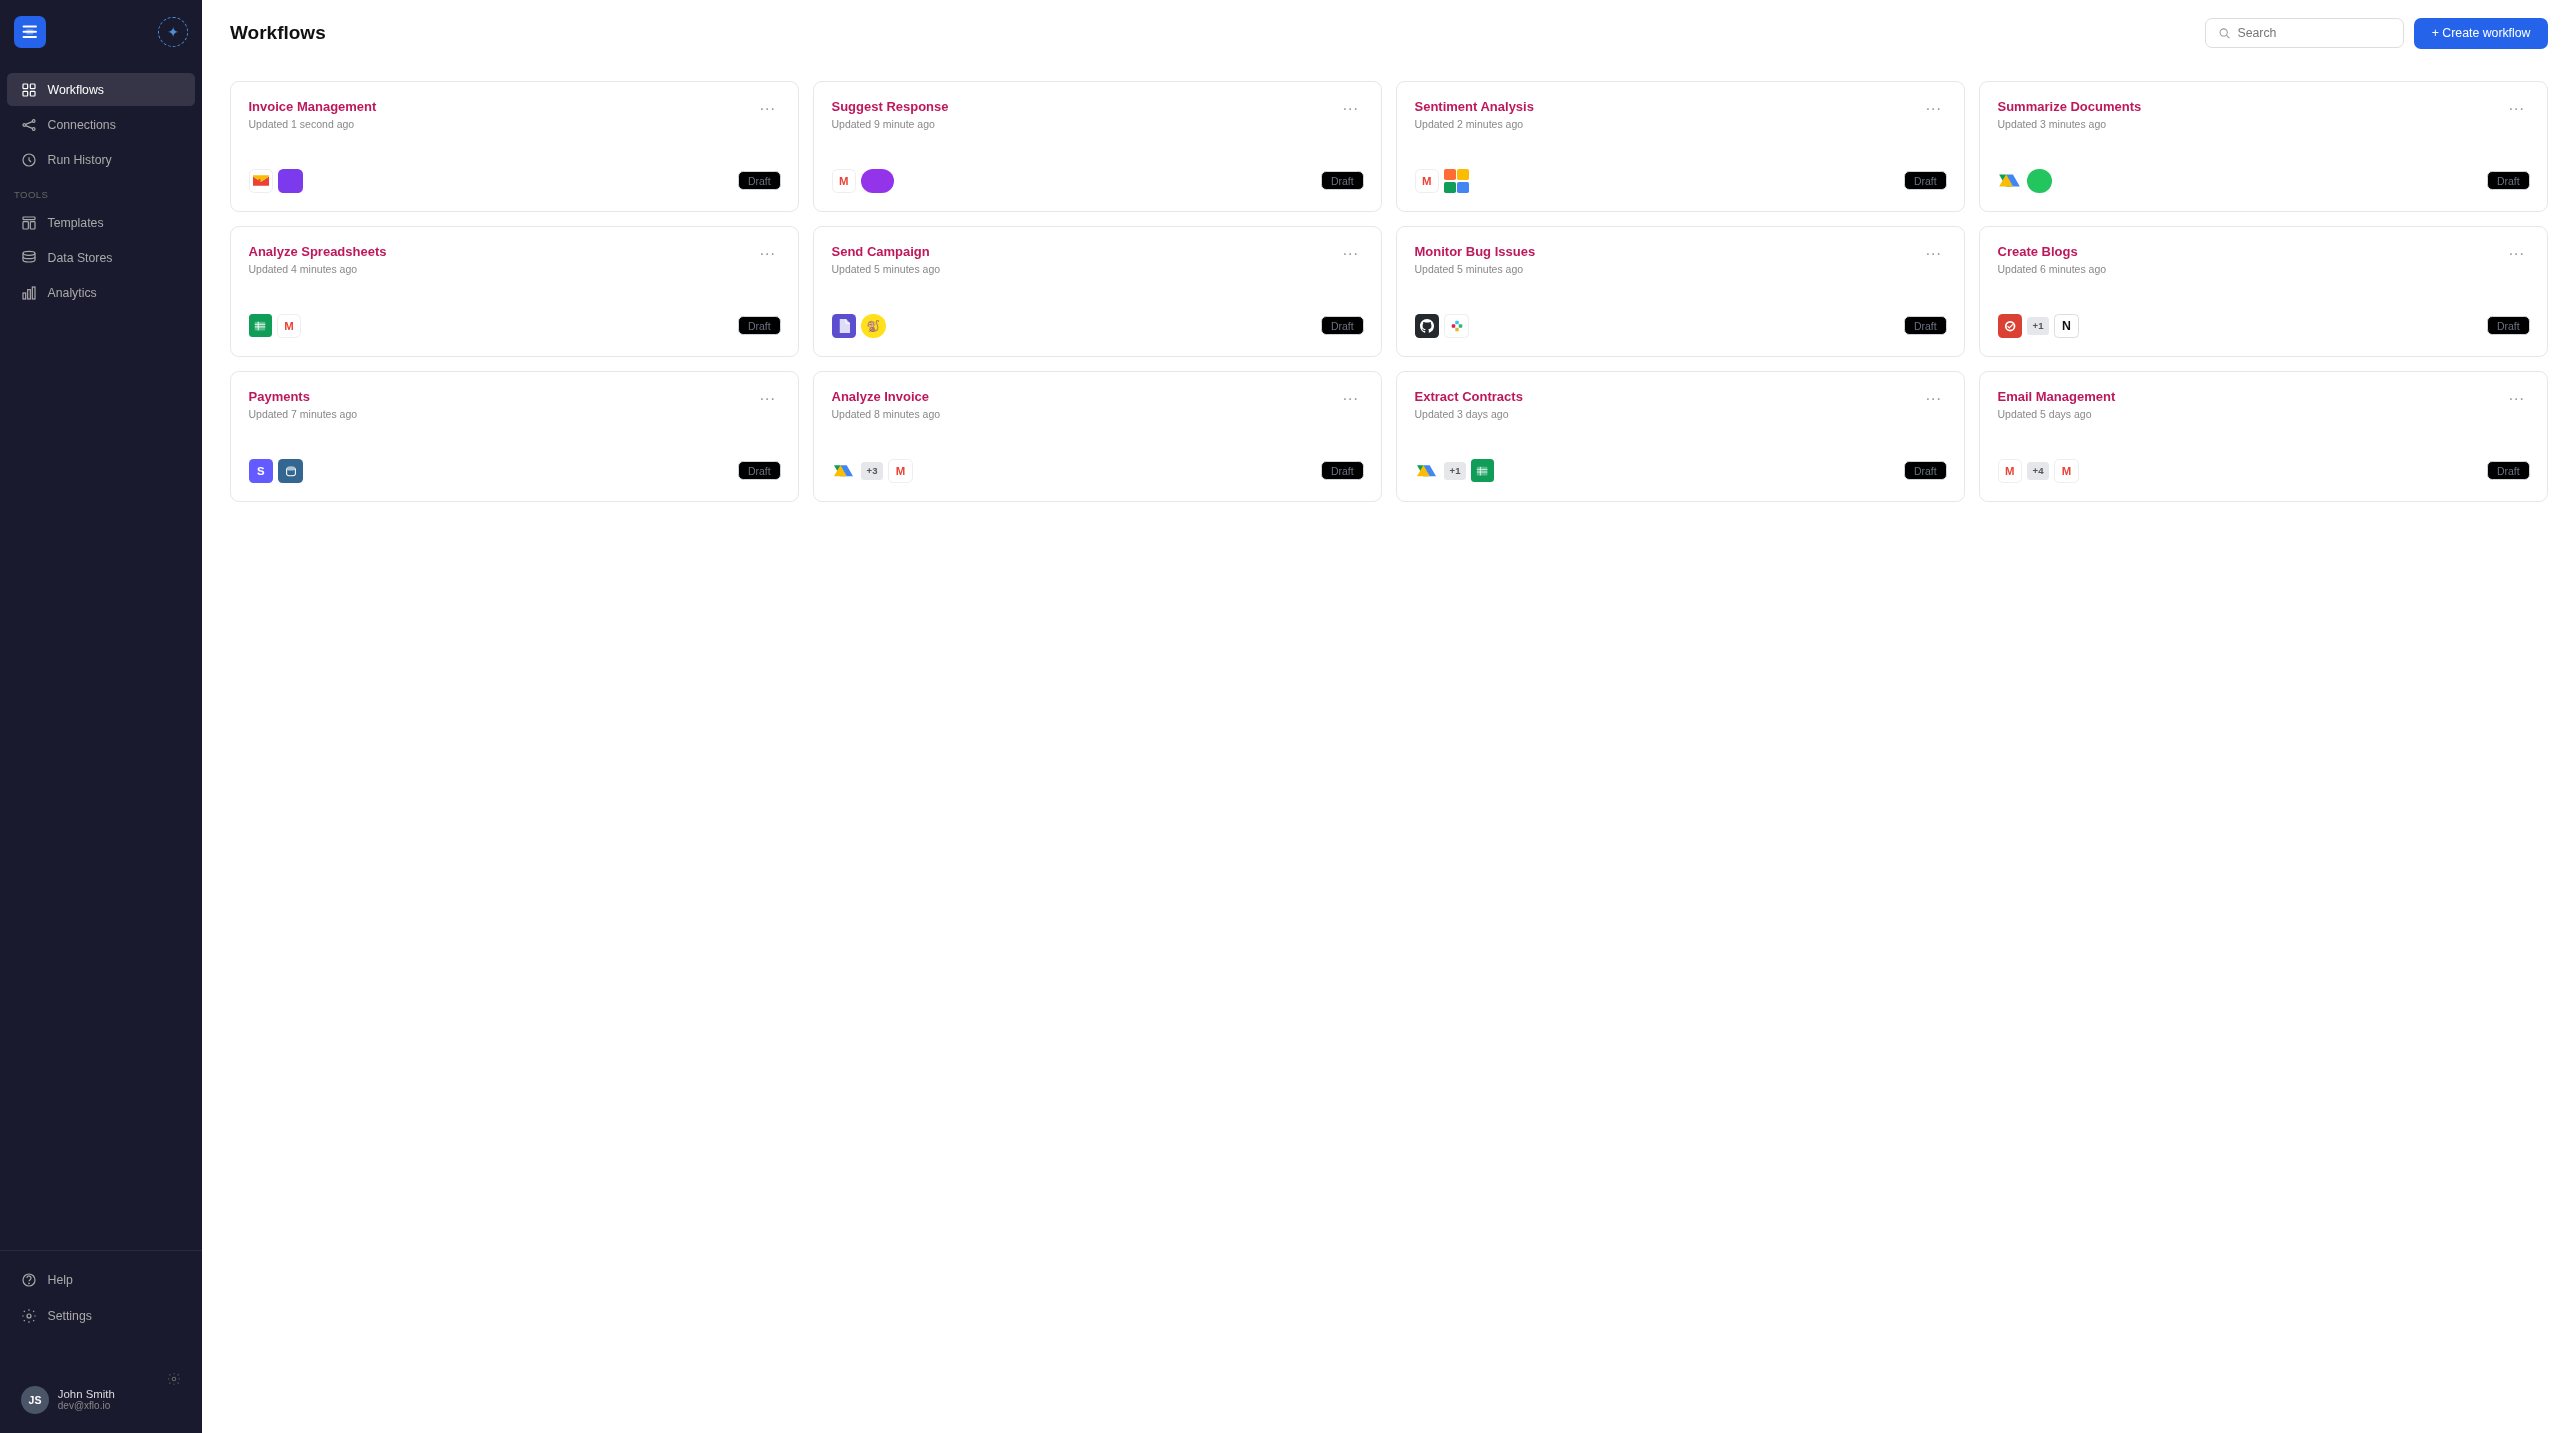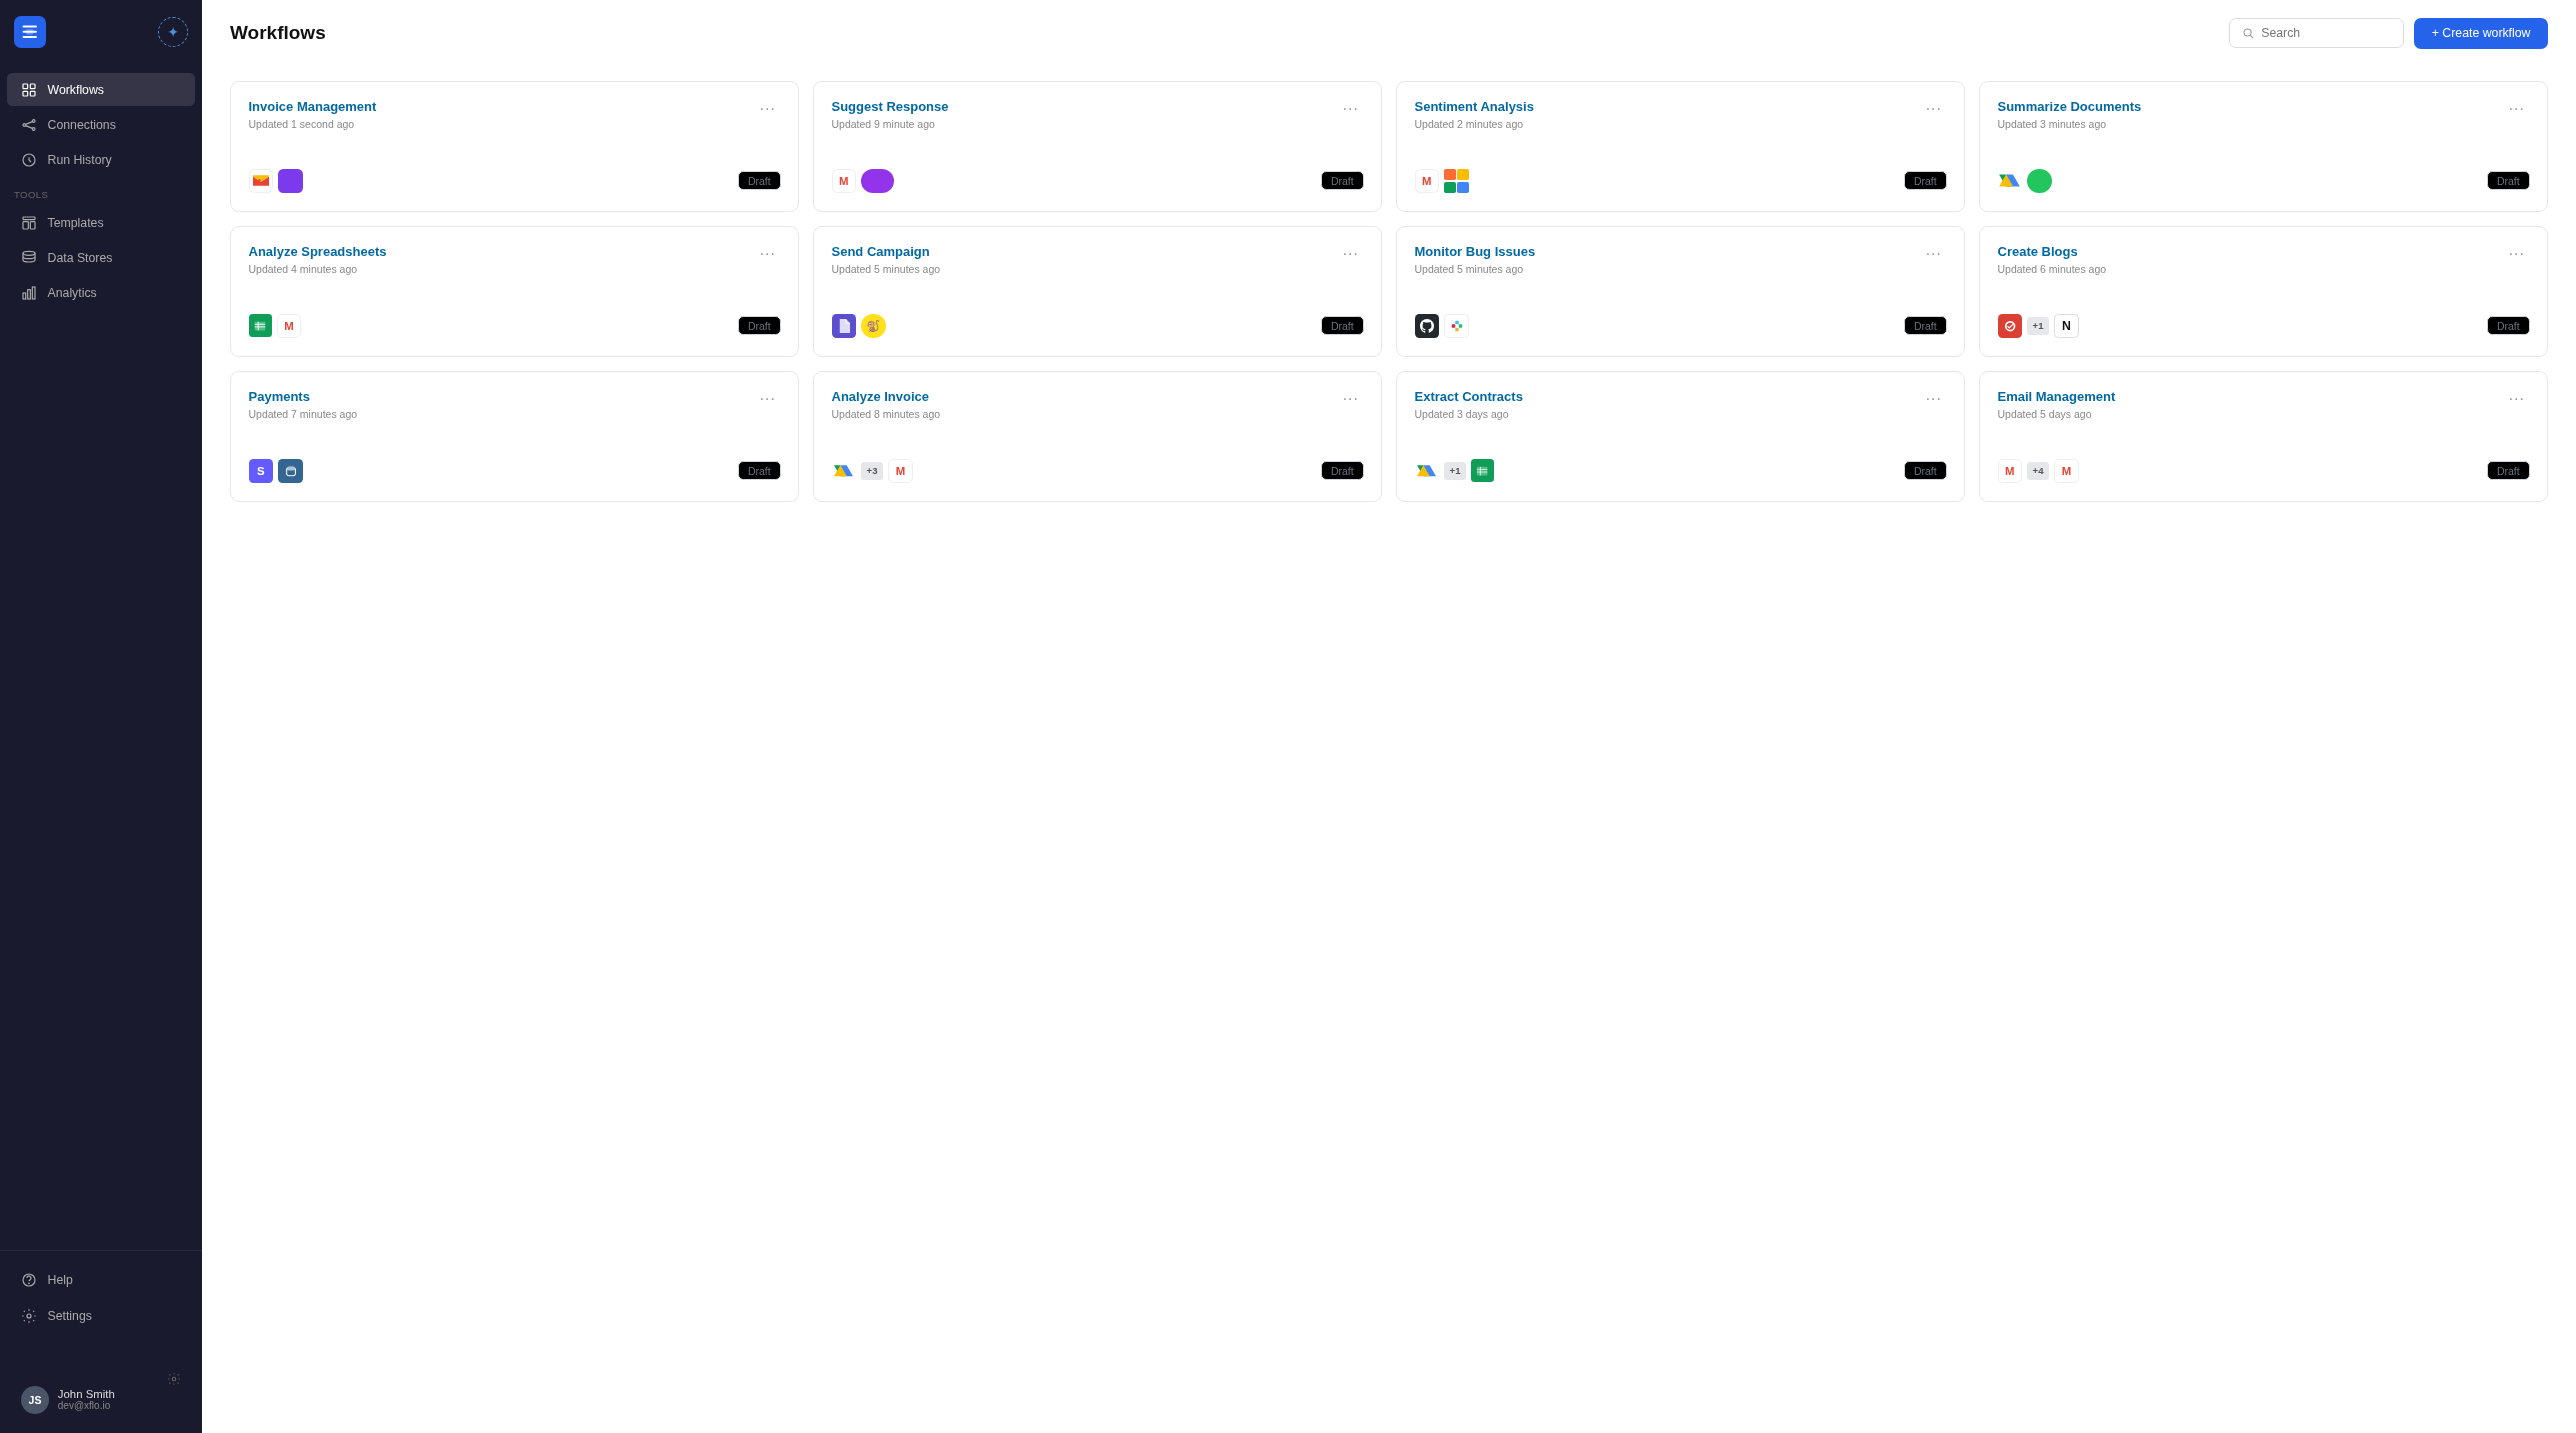--- a/index.html
+++ b/index.html
@@ -72,21 +72,21 @@
     .topbar {
       display: flex; align-items: center; justify-content: space-between;
       padding: 17.5px 28px; background: white;
     }
     .page-title { font-size: 19px; font-weight: 600; color: #111; }
     .topbar-right { display: flex; align-items: center; gap: 10.5px; }
     .search-box {
       display: flex; align-items: center; gap: 7px;
       border: 0.9px solid #ddd; border-radius: 7px;
       padding: 7px 12.3px; background: white;
-      width: 175px;
+      width: 199px;
     }
     .search-input {
       border: none; outline: none; font-size: 12.3px; color: #555;
       width: 100%; background: transparent;
     }
     .create-btn {
       background: #2563eb; color: white; border: none; border-radius: 7px;
       padding: 8.8px 17.5px; font-size: 12.3px; font-weight: 500; cursor: pointer;
       display: flex; align-items: center; gap: 5.3px; white-space: nowrap;
     }
@@ -107,21 +107,21 @@
       flex-direction: column;
       justify-content: space-between;
       min-height: 131px;
       cursor: pointer;
       transition: box-shadow 0.15s;
     }
     .card-header {
       display: flex; align-items: flex-start; justify-content: space-between;
     }
     .card-title-block { flex: 1; }
-    .card-title { font-size: 13px; font-weight: 600; color: #0369a1; margin-bottom: 3.5px; }
+    .card-title { font-size: 13px; font-weight: 600; color: #be185d; margin-bottom: 3.5px; }
     .card-updated { font-size: 10.5px; color: #888; }
     .card-menu { color: #999; font-size: 16px; cursor: pointer; padding: 1.8px 5.3px; line-height: 1; }
     .card-footer {
       display: flex; align-items: center; justify-content: space-between;
       margin-top: 17.5px;
     }
     .card-icons { display: flex; align-items: center; gap: 5.3px; }
     .draft-badge {
       font-size: 10.5px; color: #6b7280;
       border: 0.9px solid #d1d5db; border-radius: 5.3px;

